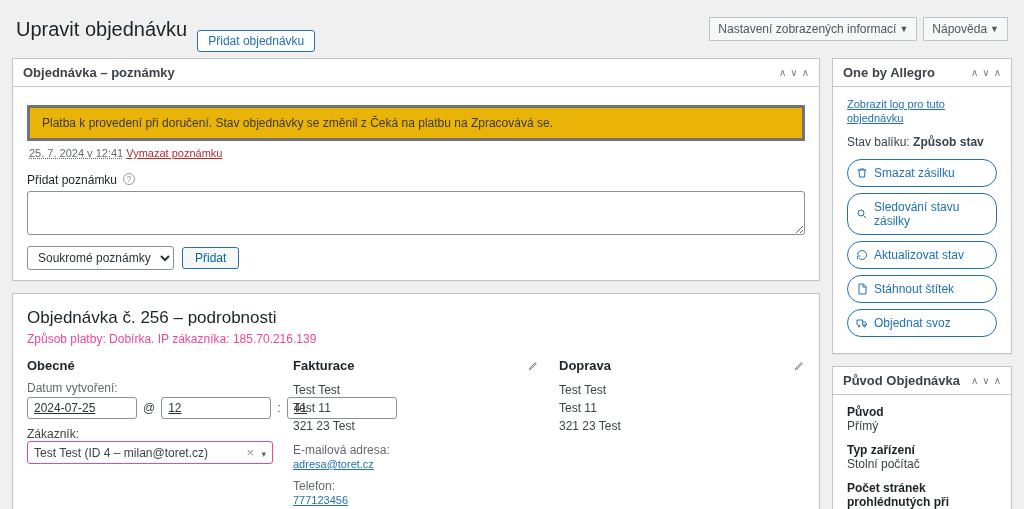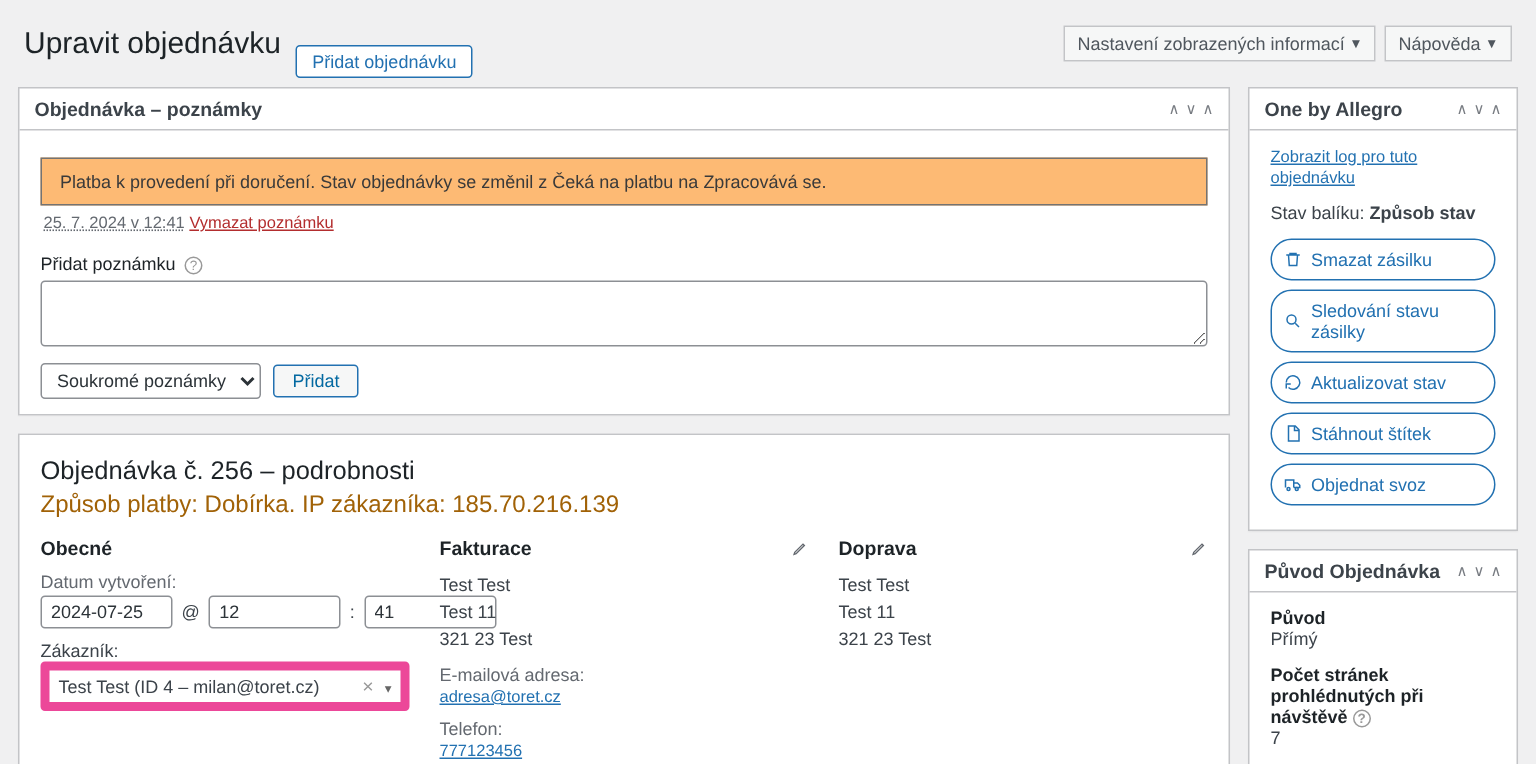--- a/index.html
+++ b/index.html
@@ -11,45 +11,45 @@
   .btn-outline { border:1px solid #2271b1; color:#2271b1; background:#fff; padding:3px 10px; border-radius:3px; cursor:pointer; font-size:12px;margin-top:24px; }
   .tab-btn { background:#f6f7f7; border:1px solid #c3c4c7; padding:4px 8px; font-size:12px; cursor:pointer; color:#50575e; display:flex; align-items:center; gap:3px; }
   .layout { display:flex; padding:0 12px 12px 12px; gap:12px; }
   .col-main { flex:1; min-width:0; }
   .col-side { width:180px; flex:0 0 180px; }
   .postbox { background:#fff; border:1px solid #c3c4c7; box-shadow:0 1px 1px rgba(0,0,0,.04); margin-bottom:12px; }
   .postbox-header { display:flex; align-items:center; padding:6px 10px; border-bottom:1px solid #c3c4c7; }
   .postbox-header h2 { font-size:13px; margin:0; flex:1; font-weight:700; }
   .handle-actions { display:flex; gap:4px; font-size:10px; color:#787c82; cursor:pointer; }
   .inside { padding:10px 14px; }
-  .notice { background:#fdba74; border:1px solid #737373; padding:8px 12px; margin:8px 0 6px 0; font-size:12px; color:#3a3a3a; }
+  .notice { background:#eab308; border:3px solid #737373; padding:8px 12px; margin:8px 0 6px 0; font-size:12px; color:#3a3a3a; }
   .note-meta { font-size:11px; color:#646970; margin:0 0 14px 2px; }
   .note-meta a { color:#b32d2e; text-decoration:underline; }
   .note-meta .ts { color:#646970; text-decoration:underline dotted; }
-  label.blk { display:flex; align-items:flex-end; gap:6px; margin-bottom:4px; color:#1d2327; font-size:12px; }
+  label.blk { display:flex; align-items:flex-start; gap:6px; margin-bottom:4px; color:#1d2327; font-size:12px; }
   textarea.full { width:100%; height:44px; resize:vertical; border:1px solid #8c8f94; border-radius:3px; padding:4px; }
   .row { display:flex; gap:8px; align-items:center; margin-top:8px; }
   select, input[type=text] { border:1px solid #8c8f94; border-radius:3px; padding:3px 6px; font-size:12px; background:#fff; color:#2c3338; }
   .btn-primary { border:1px solid #2271b1; color:#0369a1; background:#f6f7f7; padding:3px 12px; border-radius:3px; cursor:pointer; font-size:12px; }
   h3.order-title { font-size:17px; font-weight:400; margin:4px 0 4px 0; color:#1d2327; }
-  .muted { color:#a16207; font-size:16px; }
+  .muted { color:#ec4899; font-size:12px; }
   .three-col { display:flex; gap:20px; margin-top:12px; }
   .tc { flex:1; min-width:0; }
   .tc h4 { font-size:13px; margin:0 0 8px 0; color:#1d2327; display:flex; justify-content:space-between; align-items:center; }
   .form-row { margin-bottom:8px; font-size:12px; }
   .form-row > span { display:block; color:#646970; margin-bottom:2px; }
   .inline-fields { display:flex; gap:6px; align-items:center; }
-  .inline-fields input[type=text] { width:88px; }
+  .inline-fields input[type=text] { width:110px;text-decoration:underline; }
   .inline-fields .small { width:42px; }
   .wide-select { width:100%; }
   a.link { color:#2271b1; text-decoration:underline; font-size:11px; }
   .col2r { display:flex; justify-content:flex-end; gap:8px; font-size:11px; }
   .addr { font-size:12px; line-height:1.5; color:#3c434a; }
   .sub-lbl { color:#646970; font-size:12px; margin-top:8px; }
-  .select2 { width:100%; border:6px solid #ec4899; border-radius:3px; padding:3px 6px; display:flex; align-items:center; justify-content:space-between; background:#fff; }
+  .select2 { width:100%; border:1px solid #ec4899; border-radius:3px; padding:3px 6px; display:flex; align-items:center; justify-content:space-between; background:#fff; }
   .select2 .x { color:#999; cursor:pointer; padding:0 4px; font-size:13px; }
   .side-btn { display:flex; align-items:center; gap:6px; width:100%; border:1px solid #2271b1; color:#2271b1; background:#fff; padding:6px 8px; border-radius:14px; cursor:pointer; font-size:12px; margin-bottom:6px; text-align:left; }
   .side-btn svg { width:12px; height:12px; flex:0 0 12px; }
   .kv { font-size:12px; margin-bottom:10px; }
   .kv b { display:block; color:#1d2327; font-weight:600; }
   .pencil { width:11px; height:11px; stroke:#646970; fill:none; stroke-width:2; cursor:pointer; }
   .help-circ { display:inline-block; width:12px; height:12px; border:1px solid #999; border-radius:50%; color:#999; font-size:9px; text-align:center; line-height:11px; }
   .arrow { font-size:9px; }
 </style>
 </head>
@@ -232,18 +232,19 @@
       <div class="postbox-header">
         <h2>Původ Objednávka</h2>
         <div class="handle-actions">
           <span>∧</span>
           <span>∨</span>
           <span>∧</span>
         </div>
       </div>
       <div class="inside">
         <div class="kv"><b>Původ</b><span>Přímý</span></div>
+        <div class="kv"><b>Typ zařízení</b><span>Stolní počítač</span></div>
         <div class="kv"><b><span>Počet stránek prohlédnutých při návštěvě</span> <span class="help-circ">?</span></b><span>7</span></div>
       </div>
     </div>
 
   </div>
 </div>
 
 </body></html>

